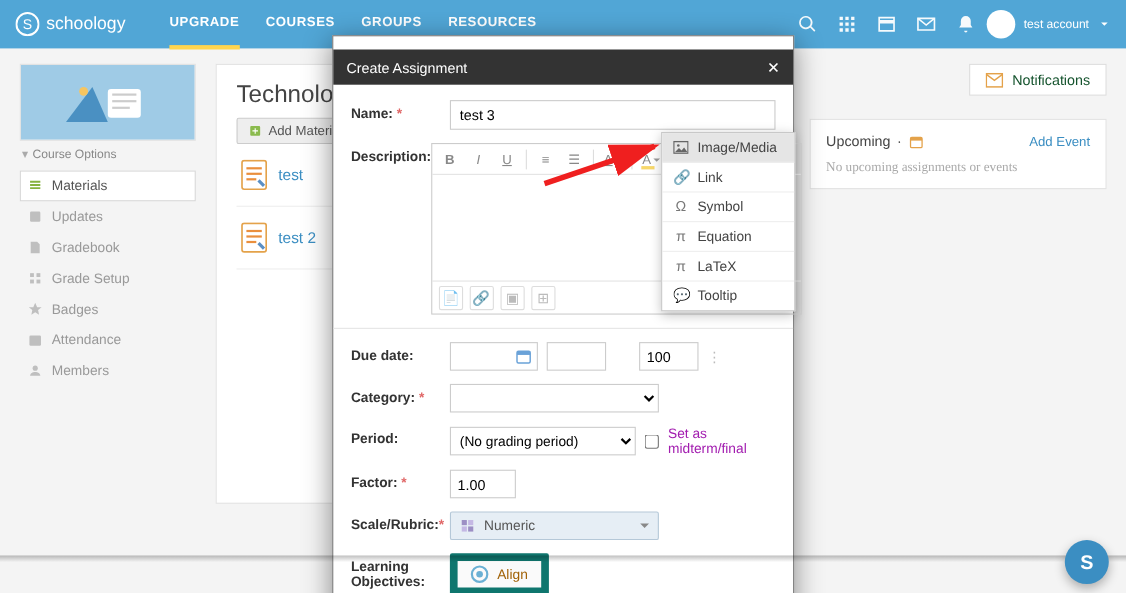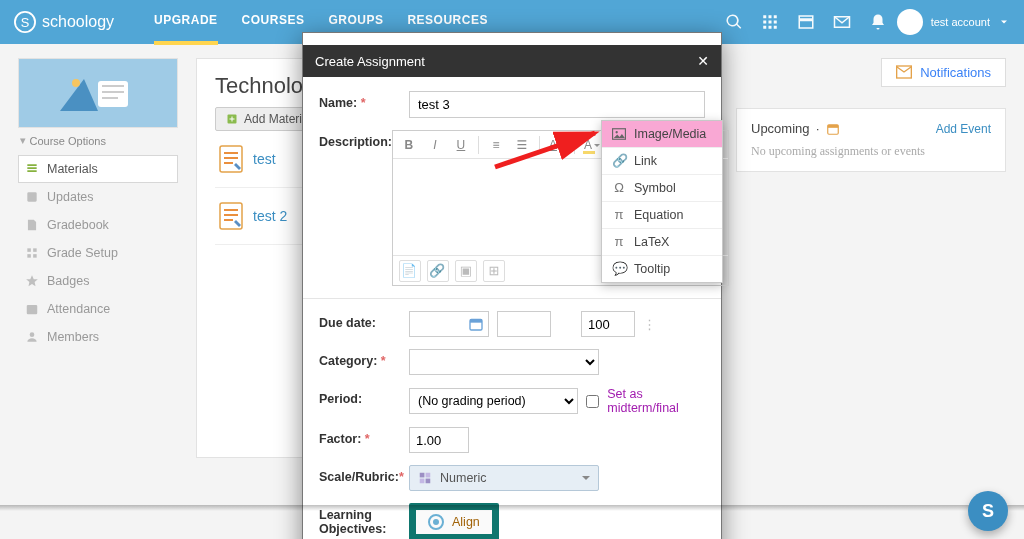--- a/index.html
+++ b/index.html
@@ -32,21 +32,21 @@
   .side-item.active svg { fill:#87b23f; }
 
   .main { flex:1; background:#fff; border:1px solid #e2e2e2; padding: 14px 18px; min-height: 400px; }
   .page-title { font-size:22px; color:#444; font-weight:400; margin-bottom:8px; }
   .add-mat { display:inline-flex; align-items:center; gap:6px; background:#eee; border:1px solid #ccc; padding:4px 10px; font-size:12px; color:#555; border-radius:2px; }
   .material-row { display:flex; align-items:center; gap:10px; padding:14px 4px; border-bottom:1px solid #eee; }
   .material-row .file-ico { width:24px; height:28px; }
   .material-row a { color:#3b8ec2; font-size:14px; text-decoration:none; }
 
   .rightcol { width:270px; flex:none; }
-  .notif-box { background:#fff; border:1px solid #ddd; display:flex; align-items:flex-start; gap:8px; padding:6px 14px; float:right; font-size:13px; color:#3b82f6; }
+  .notif-box { background:#fff; border:1px solid #ddd; display:flex; align-items:flex-end; gap:8px; padding:6px 14px; float:right; font-size:13px; color:#14532d; }
   .upcoming { clear:both; background:#fff; border:1px solid #e2e2e2; margin-top:50px; padding:12px 14px; font-size:13px; }
   .upcoming .hdr { color:#444; display:flex; align-items:center; justify-content:space-between; }
   .upcoming .hdr a { color:#3b8ec2; font-size:12px; text-decoration:none; }
   .upcoming .empty { color:#aaa; font-size:12px; margin-top:8px;font-family:Liberation Serif, serif; }
 
   
   .modal-wrap { position:absolute; inset:0; }
   .modal { position:absolute; left:302px; top:32px; width:420px; background:#fff; box-shadow:0 6px 24px rgba(0,0,0,.45); border:1px solid #777; }
   .modal-header { background:#333; color:#fff; font-size:13px; padding:8px 12px; display:flex; align-items:center; justify-content:space-between;margin-top:12px; }
   .modal-header .x { font-size:14px; cursor:pointer; }
@@ -65,21 +65,21 @@
   .tb .btn.dd::after { content:""; border:3px solid transparent; border-top-color:#999; margin-left:2px; position:relative; top:2px; }
   .tb .btn.active { border:1px solid #bbb; background:#f0f0f0; }
   .tb .more { margin-left:auto; color:#bbb; font-size:14px; padding:0 4px;}
   .editor-area { height:96px; }
   .tb2 { display:flex; align-items:center; padding:0 6px; height:30px; gap:6px; border-top:1px solid #e3e3e3; }
   .tb2 .mini { width:22px; height:22px; border:1px solid #ddd; display:flex; align-items:center; justify-content:center; color:#bbb; border-radius:2px; }
 
   
   .insert-dd { position:absolute; top:120px; left:601px; width:122px; background:#fff; border:1px solid #c8c8c8; box-shadow:0 3px 10px rgba(0,0,0,.25); z-index:30; }
   .insert-dd .opt { display:flex; align-items:center; gap:8px; padding:6px 10px; font-size:12.5px; color:#444; border-bottom:1px solid #eee; }
-  .insert-dd .opt:hover, .insert-dd .opt.hl { background:#f9a8d4; }
+  .insert-dd .opt:hover, .insert-dd .opt.hl { background:#e5e5e5; }
   .insert-dd .opt:last-child { border-bottom:none; }
   .insert-dd svg, .insert-dd .glyph { width:14px; height:14px; fill:#777; color:#777; font-size:13px; line-height:14px; text-align:center; }
 
   
   .arrow { position:absolute; top:125px; left:490px; z-index:40; pointer-events:none; }
 
   .hr { height:1px; background:#e5e5e5; margin:6px -16px 12px; }
 
   
   .due-ctl { display:flex; gap:8px; align-items:center; }

